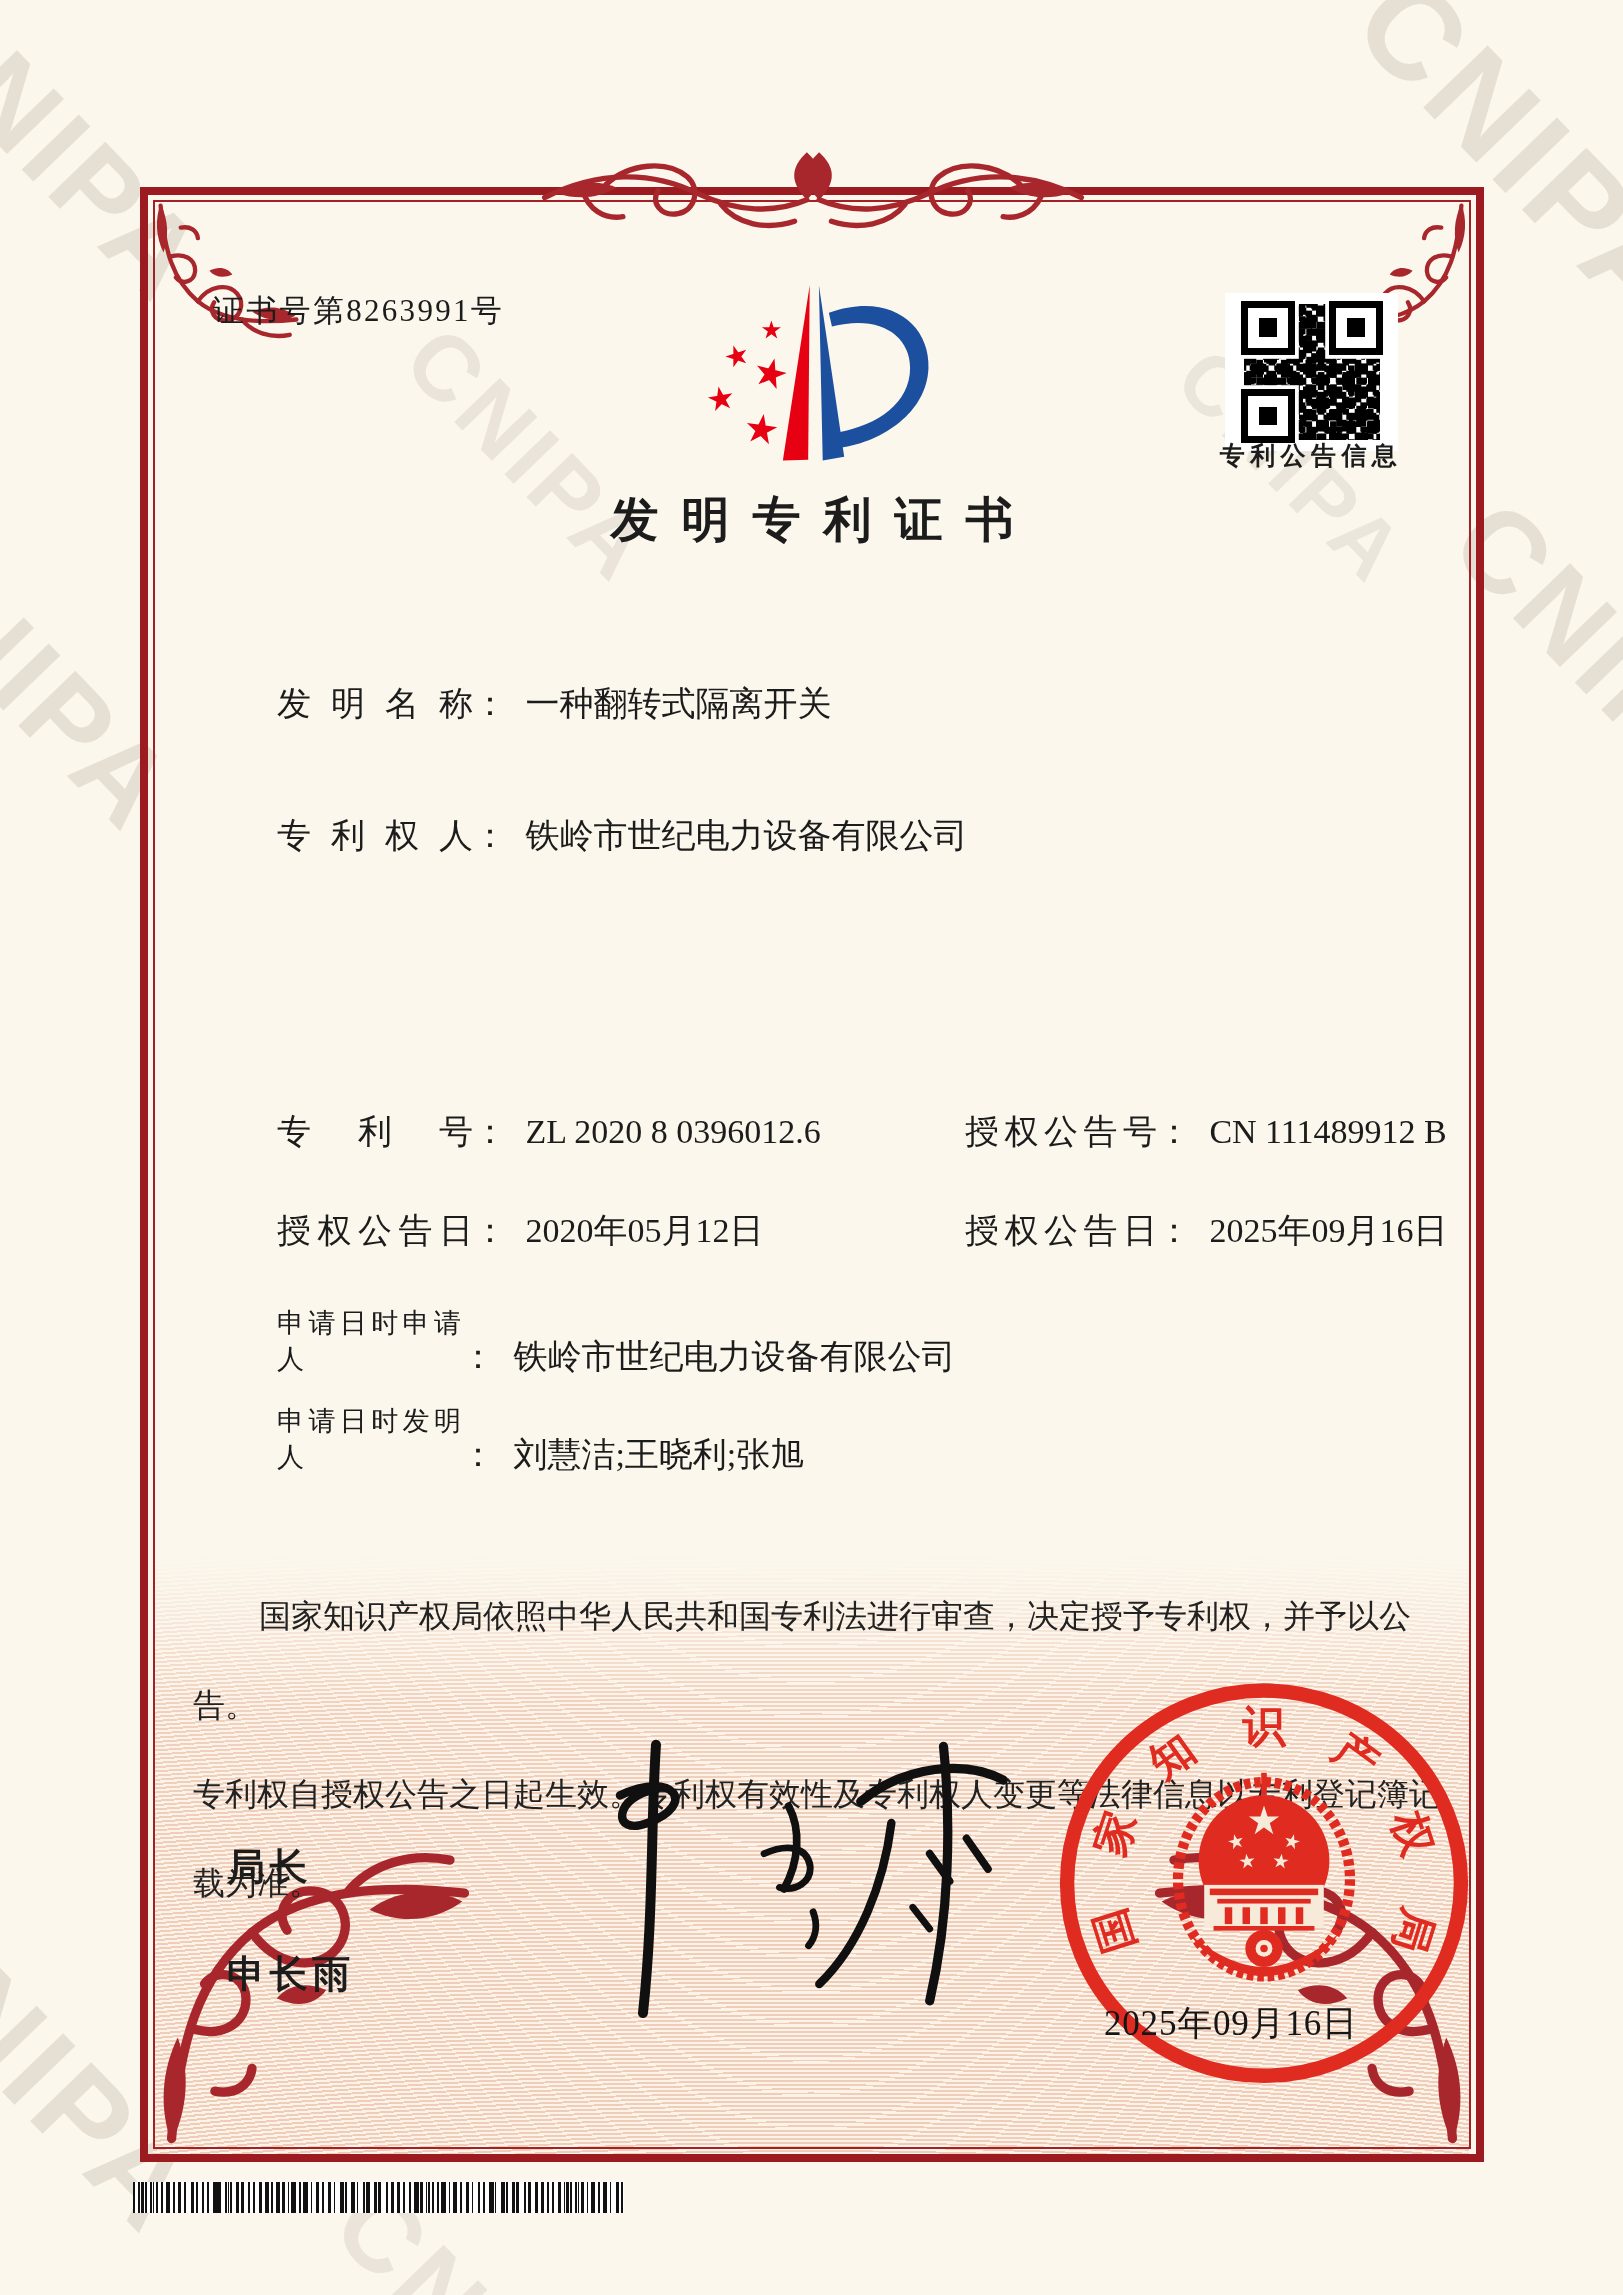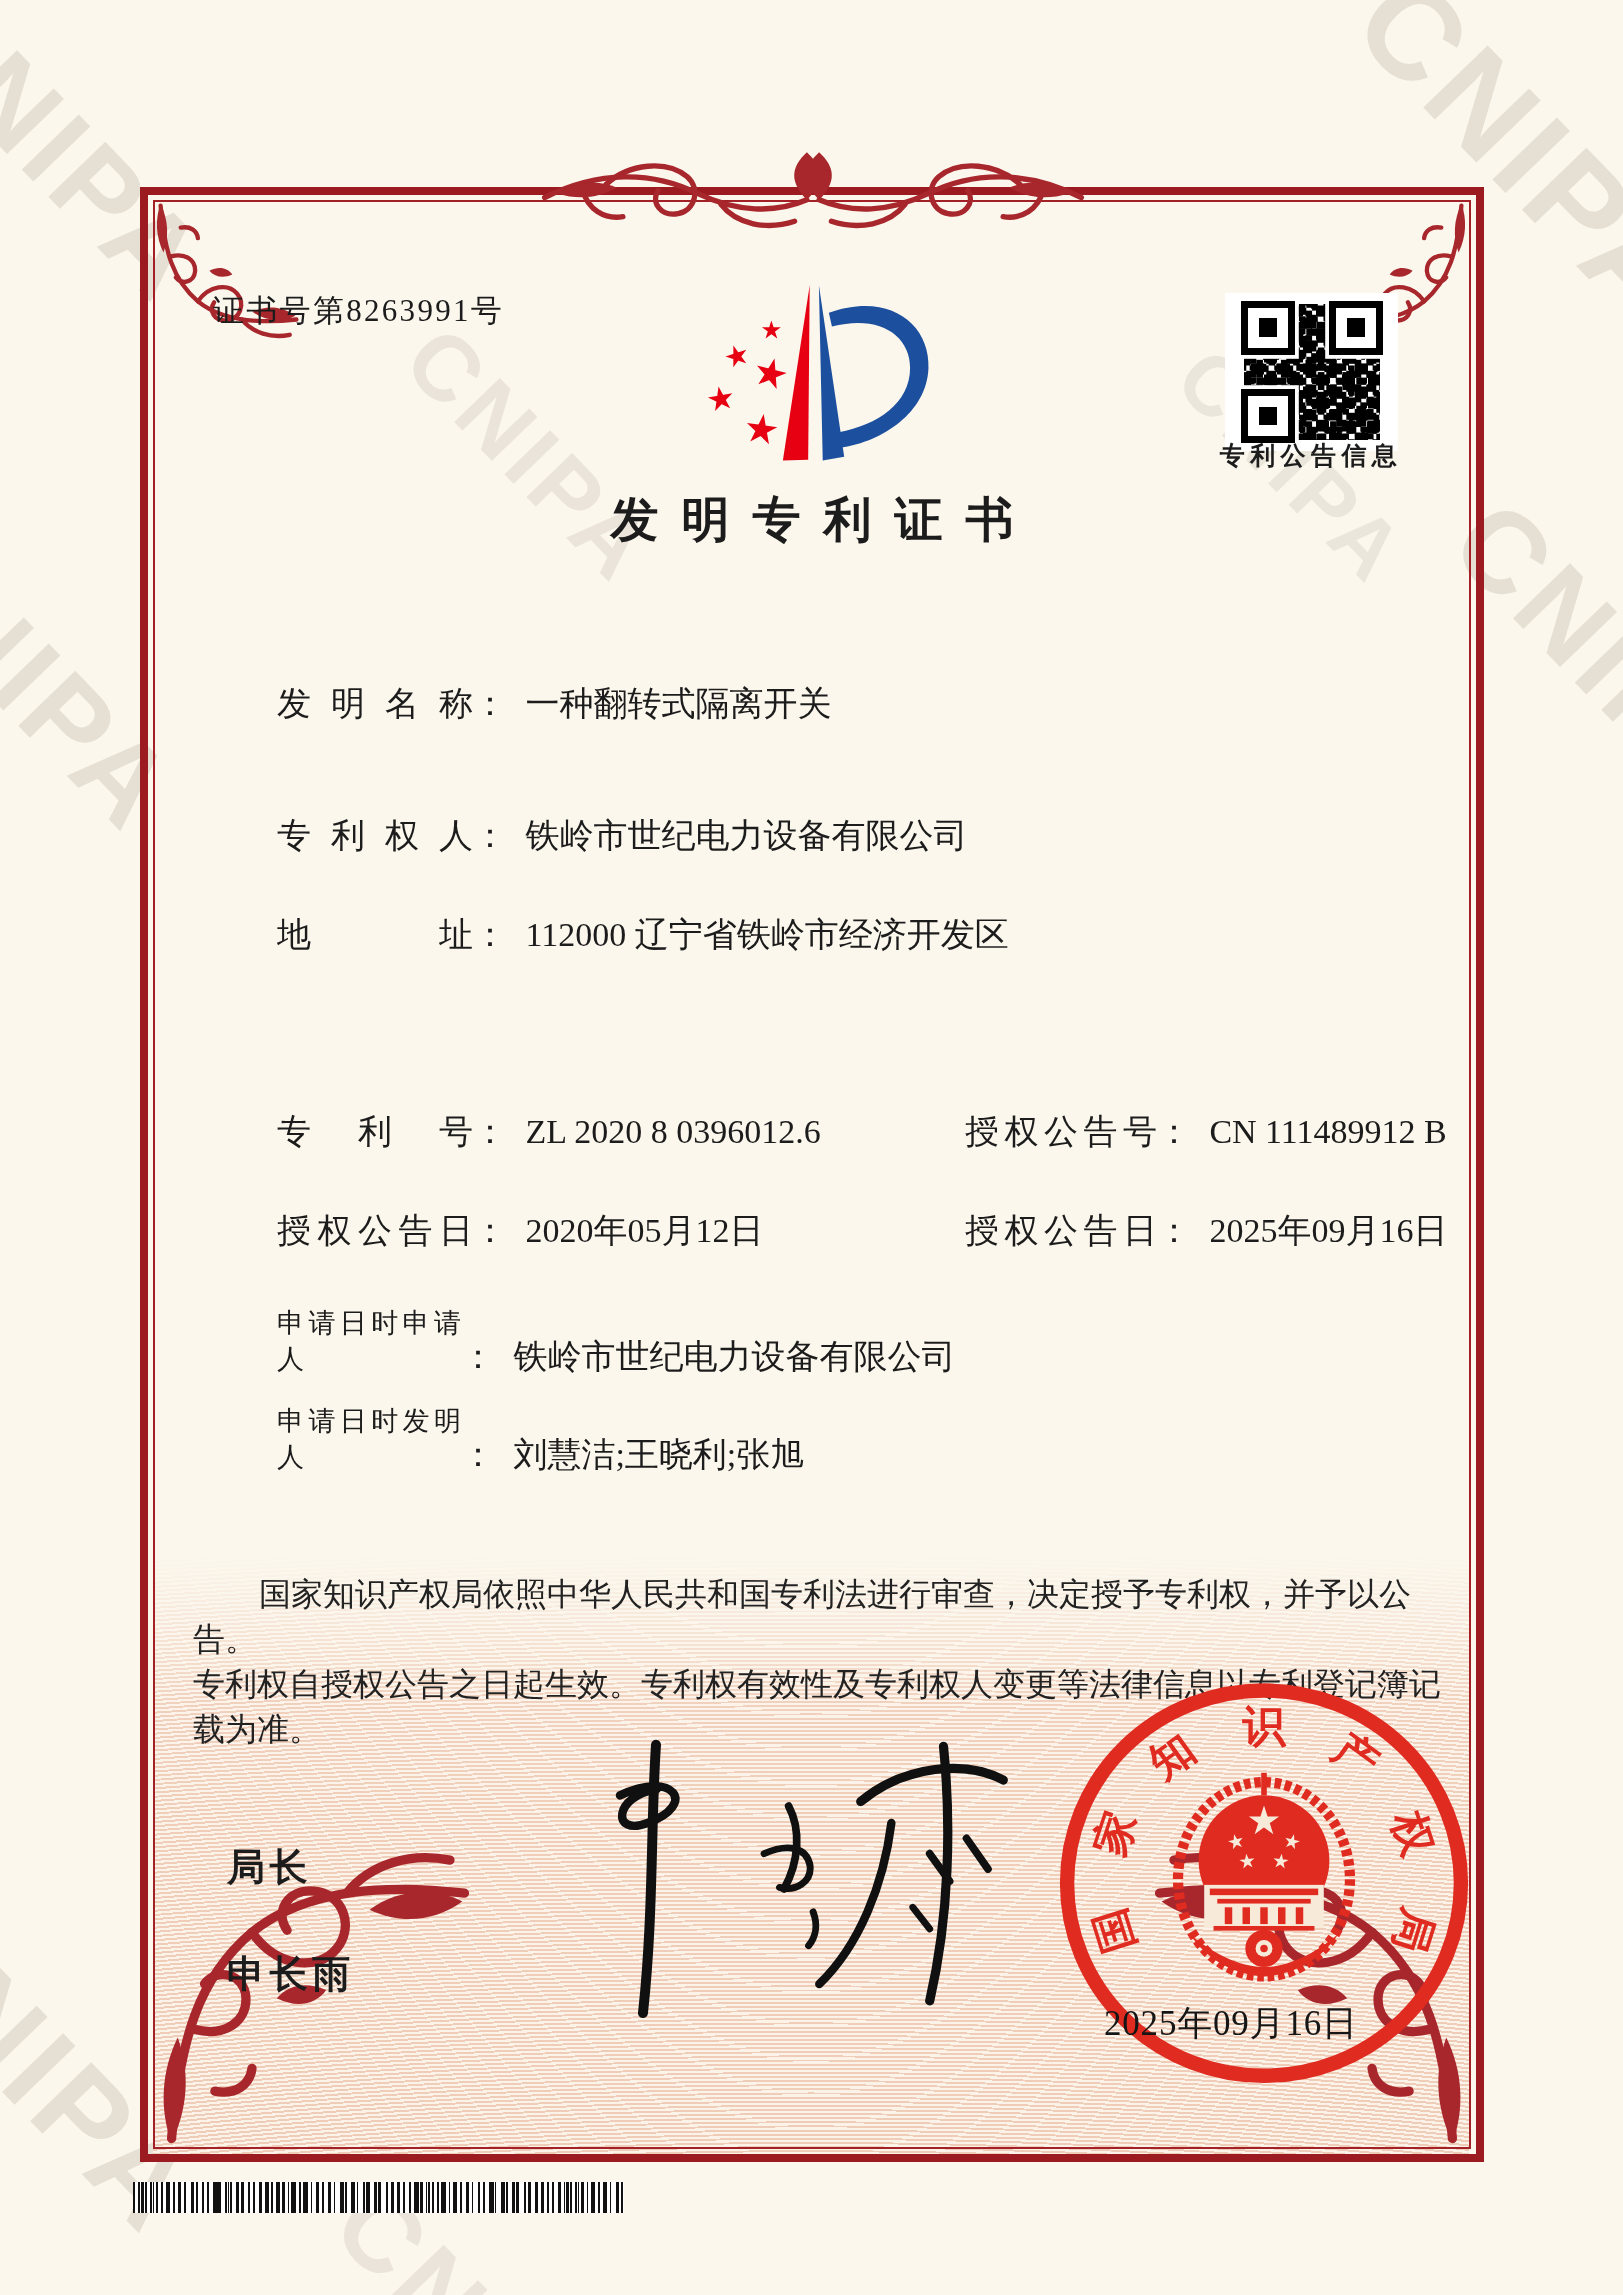--- a/index.html
+++ b/index.html
@@ -77,21 +77,21 @@
     text-align:justify; text-align-last:justify; vertical-align:baseline;
   }
   .flabel.small { width:184px; font-size:27px; }
   .fcolon { font-size:34px; margin-right:18.4px; }
   .fvalue { font-size:34px; }
   .col2 { position:absolute; left:688px; top:0; }
   .col2 .flabel { width:192px; }
   
   .statement {
     position:absolute; left:193px; top:1572px; width:1262px; z-index:3;
-    font-size:32px; line-height:45px; color:#222;
+    font-size:32px; line-height:89px; color:#222;
   }
   .statement .l1 { text-indent:66px; }
   
   .sig-title { position:absolute; left:227px; top:1842px; font-size:38px; font-weight:600;
     font-family:"Liberation Sans","DejaVu Sans",sans-serif; z-index:3; letter-spacing:4.6px; }
   .sig-name  { position:absolute; left:227px; top:1949px; font-size:38px; font-weight:600;
     font-family:Liberation Mono, monospace; z-index:3; letter-spacing:4.6px; }
   .signature { position:absolute; left:583px; top:1731px; z-index:4; }
   
   .seal { position:absolute; left:1048px; top:1674px; z-index:3; }
@@ -209,23 +209,20 @@
   <div class="qr-caption">专利公告信息</div>
 
   <div class="title">发明专利证书</div>
 
   <div class="row" style="top:681px">
     <span class="flabel">发明名称</span><span class="fcolon">：</span><span class="fvalue">一种翻转式隔离开关</span>
   </div>
   <div class="row" style="top:813px">
     <span class="flabel">专利权人</span><span class="fcolon">：</span><span class="fvalue">铁岭市世纪电力设备有限公司</span>
   </div>
-  <div class="row" style="top:912px">
-    <span class="flabel">地址</span><span class="fcolon">：</span><span class="fvalue">112000 辽宁省铁岭市经济开发区</span>
-  </div>
   <div class="row" style="top:1109px">
     <span class="flabel">专利号</span><span class="fcolon">：</span><span class="fvalue">ZL 2020 8 0396012.6</span>
     <span class="col2">
       <span class="flabel">授权公告号</span><span class="fcolon">：</span><span class="fvalue">CN 111489912 B</span>
     </span>
   </div>
   <div class="row" style="top:1208px">
     <span class="flabel">授权公告日</span><span class="fcolon">：</span><span class="fvalue">2020年05月12日</span>
     <span class="col2">
       <span class="flabel">授权公告日</span><span class="fcolon">：</span><span class="fvalue">2025年09月16日</span>

